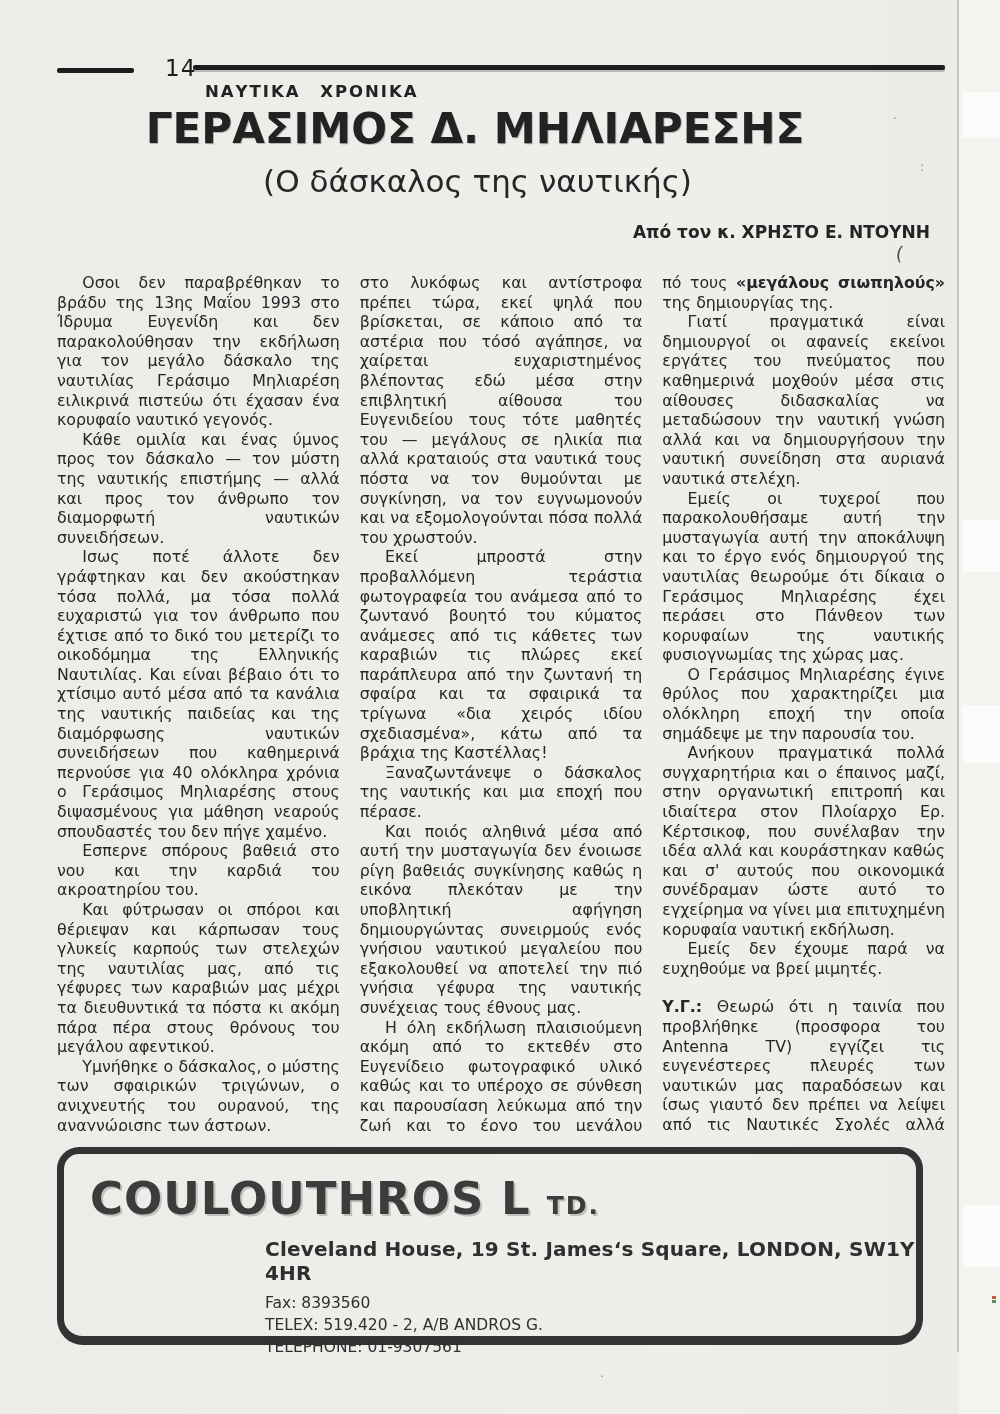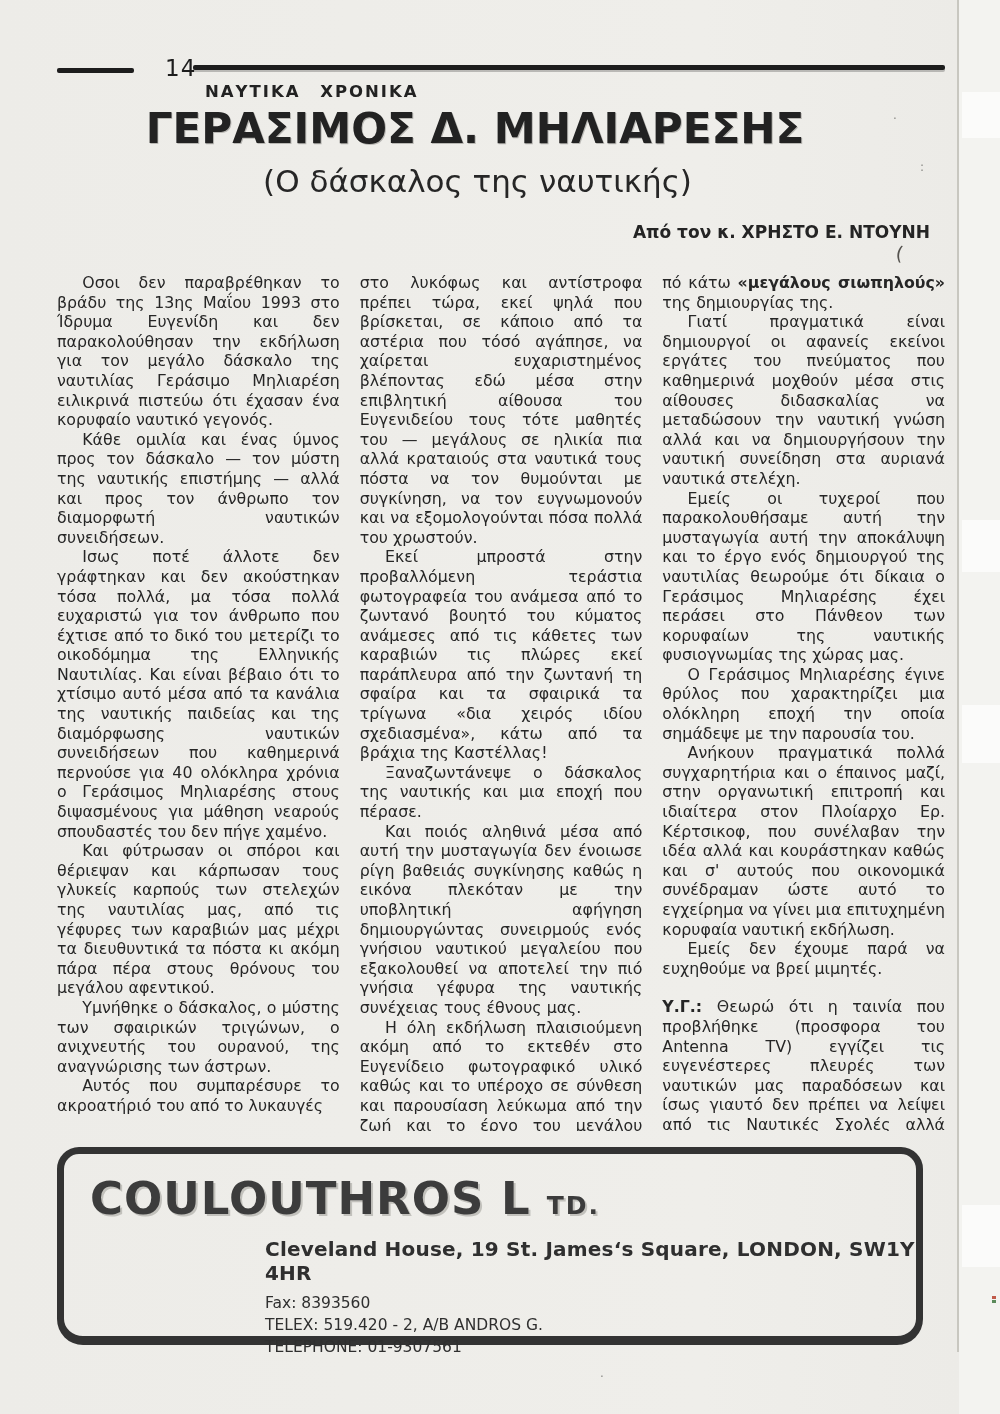--- a/index.html
+++ b/index.html
@@ -107,33 +107,34 @@
   <div class="article-title">ΓΕΡΑΣΙΜΟΣ Δ. ΜΗΛΙΑΡΕΣΗΣ</div>
   <div class="article-subtitle">(Ο δάσκαλος της ναυτικής)</div>
   <div class="byline">Από τον κ. ΧΡΗΣΤΟ Ε. ΝΤΟΥΝΗ</div>
   <span class="stray-paren">(</span>
 
   <div class="columns">
     <div class="col">
         <p><span>Οσοι δεν παραβρέθηκαν το βράδυ της 13ης Μαΐου 1993 στο Ίδρυμα Ευγενίδη και δεν παρακολούθησαν την εκδήλωση για τον μεγάλο δάσκαλο της ναυτιλίας Γεράσιμο Μηλιαρέση ειλικρινά πιστεύω ότι έχασαν ένα κορυφαίο ναυτικό γεγονός.</span></p>
         <p><span>Κάθε ομιλία και ένας ύμνος προς τον δάσκαλο — τον μύστη της ναυτικής επιστήμης — αλλά και προς τον άνθρωπο τον διαμορφωτή ναυτικών συνειδήσεων.</span></p>
         <p><span>Ισως ποτέ άλλοτε δεν γράφτηκαν και δεν ακούστηκαν τόσα πολλά, μα τόσα πολλά ευχαριστώ για τον άνθρωπο που έχτισε από το δικό του μετερίζι το οικοδόμημα της Ελληνικής Ναυτιλίας. Και είναι βέβαιο ότι το χτίσιμο αυτό μέσα από τα κανάλια της ναυτικής παιδείας και της διαμόρφωσης ναυτικών συνειδήσεων που καθημερινά περνούσε για 40 ολόκληρα χρόνια ο Γεράσιμος Μηλιαρέσης στους διψασμένους για μάθηση νεαρούς σπουδαστές του δεν πήγε χαμένο.</span></p>
+        <p><span>Εσπερνε σπόρους βαθειά στο νου και την καρδιά του ακροατηρίου του.</span></p>
         <p><span>Και φύτρωσαν οι σπόροι και θέριεψαν και κάρπωσαν τους γλυκείς καρπούς των στελεχών της ναυτιλίας μας, από τις γέφυρες των καραβιών μας μέχρι τα διευθυντικά τα πόστα κι ακόμη πάρα πέρα στους θρόνους του μεγάλου αφεντικού.</span></p>
         <p><span>Υμνήθηκε ο δάσκαλος, ο μύστης των σφαιρικών τριγώνων, ο ανιχνευτής του ουρανού, της αναγνώρισης των άστρων.</span></p>
         <p><span>Αυτός που συμπαρέσυρε το ακροατήριό του από το λυκαυγές</span></p>
       </div>
     <div class="col">
         <p class="no-indent"><span>στο λυκόφως και αντίστροφα πρέπει τώρα, εκεί ψηλά που βρίσκεται, σε κάποιο από τα αστέρια που τόσό αγάπησε, να χαίρεται ευχαριστημένος βλέποντας εδώ μέσα στην επιβλητική αίθουσα του Ευγενιδείου τους τότε μαθητές του — μεγάλους σε ηλικία πια αλλά κραταιούς στα ναυτικά τους πόστα να τον θυμούνται με συγκίνηση, να τον ευγνωμονούν και να εξομολογούνται πόσα πολλά του χρωστούν.</span></p>
         <p><span>Εκεί μπροστά στην προβαλλόμενη τεράστια φωτογραφεία του ανάμεσα από το ζωντανό βουητό του κύματος ανάμεσες από τις κάθετες των καραβιών τις πλώρες εκεί παράπλευρα από την ζωντανή τη σφαίρα και τα σφαιρικά τα τρίγωνα «δια χειρός ιδίου σχεδιασμένα», κάτω από τα βράχια της Καστέλλας!</span></p>
         <p><span>Ξαναζωντάνεψε ο δάσκαλος της ναυτικής και μια εποχή που πέρασε.</span></p>
         <p><span>Και ποιός αληθινά μέσα από αυτή την μυσταγωγία δεν ένοιωσε ρίγη βαθειάς συγκίνησης καθώς η εικόνα πλεκόταν με την υποβλητική αφήγηση δημιουργώντας συνειρμούς ενός γνήσιου ναυτικού μεγαλείου που εξακολουθεί να αποτελεί την πιό γνήσια γέφυρα της ναυτικής συνέχειας τους έθνους μας.</span></p>
         <p><span>Η όλη εκδήλωση πλαισιούμενη ακόμη από το εκτεθέν στο Ευγενίδειο φωτογραφικό υλικό καθώς και το υπέροχο σε σύνθεση και παρουσίαση λεύκωμα από την ζωή και το έργο του μεγάλου δάσκαλου απετέλεσε χωρίς αμφιβολία όχι μόνο ένα μνημόσυνο αλλά και μια εκδήλωση για την εκπλήρωση </span></p>
       </div>
     <div class="col">
-        <p class="no-indent"><span>πό κάτω </span><span class="bold">«μεγάλους σιωπηλούς»</span><span> της δημιουργίας της.</span></p>
+        <p class="no-indent"><span>πό τους </span><span class="bold">«μεγάλους σιωπηλούς»</span><span> της δημιουργίας της.</span></p>
         <p><span>Γιατί πραγματικά είναι δημιουργοί οι αφανείς εκείνοι εργάτες του πνεύματος που καθημερινά μοχθούν μέσα στις αίθουσες διδασκαλίας να μεταδώσουν την ναυτική γνώση αλλά και να δημιουργήσουν την ναυτική συνείδηση στα αυριανά ναυτικά στελέχη.</span></p>
         <p><span>Εμείς οι τυχεροί που παρακολουθήσαμε αυτή την μυσταγωγία αυτή την αποκάλυψη και το έργο ενός δημιουργού της ναυτιλίας θεωρούμε ότι δίκαια ο Γεράσιμος Μηλιαρέσης έχει περάσει στο Πάνθεον των κορυφαίων της ναυτικής φυσιογνωμίας της χώρας μας.</span></p>
         <p><span>Ο Γεράσιμος Μηλιαρέσης έγινε θρύλος που χαρακτηρίζει μια ολόκληρη εποχή την οποία σημάδεψε με την παρουσία του.</span></p>
         <p><span>Ανήκουν πραγματικά πολλά συγχαρητήρια και ο έπαινος μαζί, στην οργανωτική επιτροπή και ιδιαίτερα στον Πλοίαρχο Ερ. Κέρτσικοφ, που συνέλαβαν την ιδέα αλλά και κουράστηκαν καθώς και σ' αυτούς που οικονομικά συνέδραμαν ώστε αυτό το εγχείρημα να γίνει μια επιτυχημένη κορυφαία ναυτική εκδήλωση.</span></p>
         <p><span>Εμείς δεν έχουμε παρά να ευχηθούμε να βρεί μιμητές.</span></p>
         <p class="no-indent gap-before"><span class="bold">Υ.Γ.:</span><span> Θεωρώ ότι η ταινία που προβλήθηκε (προσφορα του Antenna TV) εγγίζει τις ευγενέστερες πλευρές των ναυτικών μας παραδόσεων και ίσως γιαυτό δεν πρέπει να λείψει από τις Ναυτικές Σχολές αλλά ούτε και από τα πλοία.</span></p>
       </div>
   </div>
 
   <div class="adbox">

